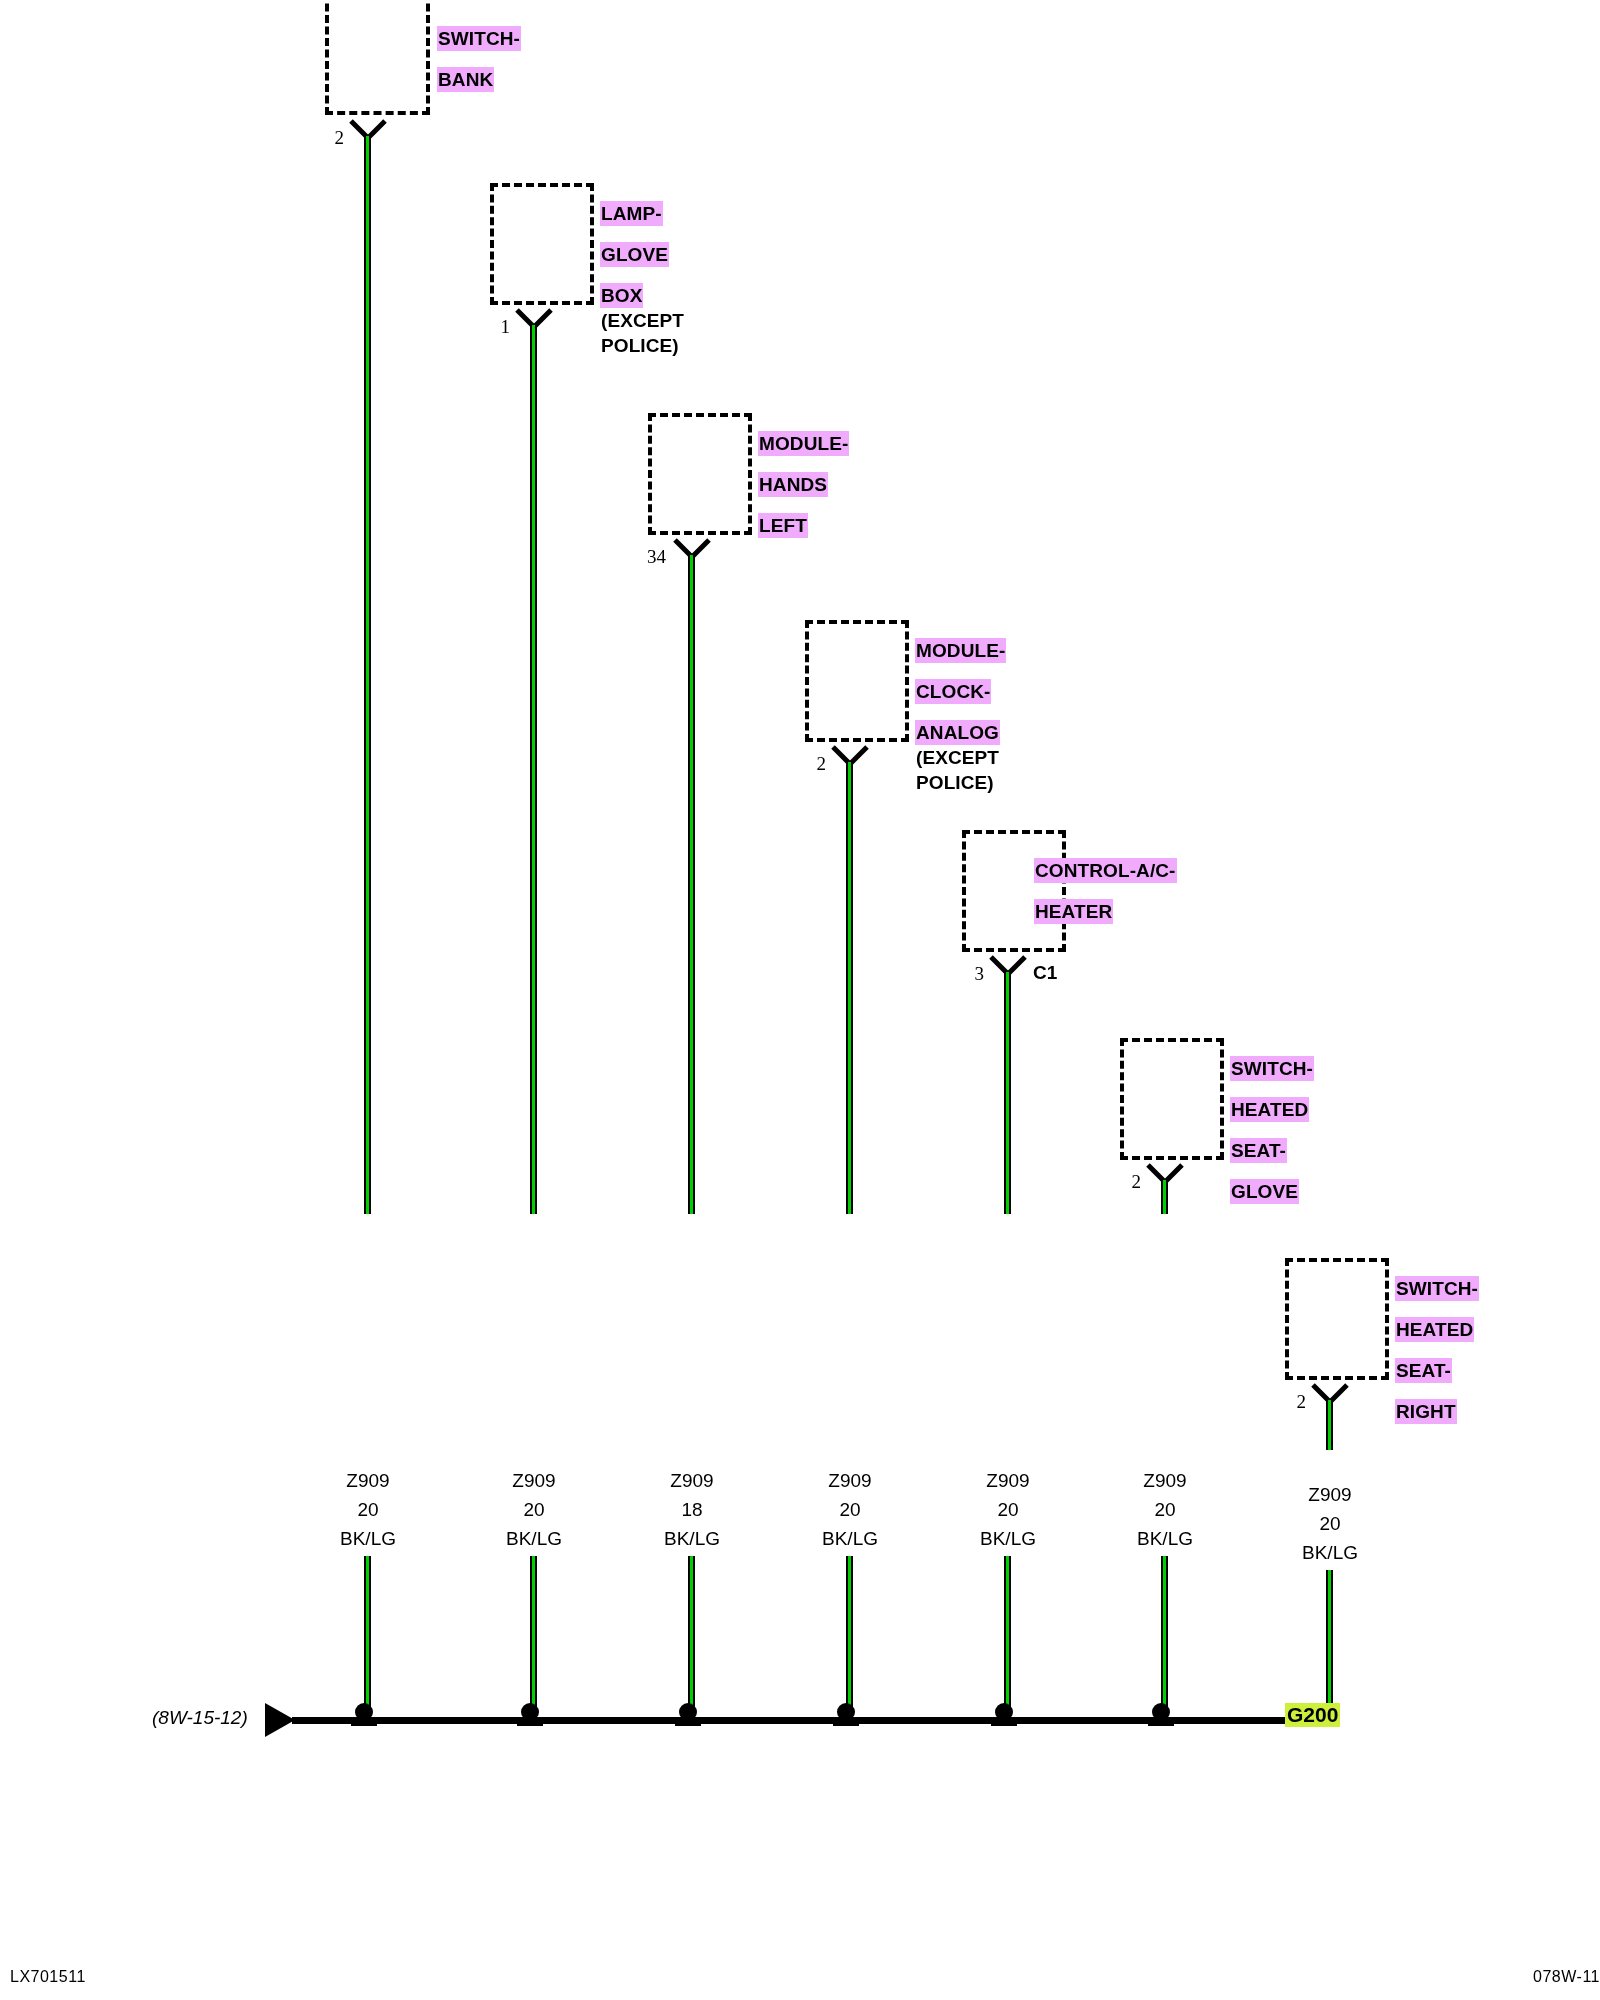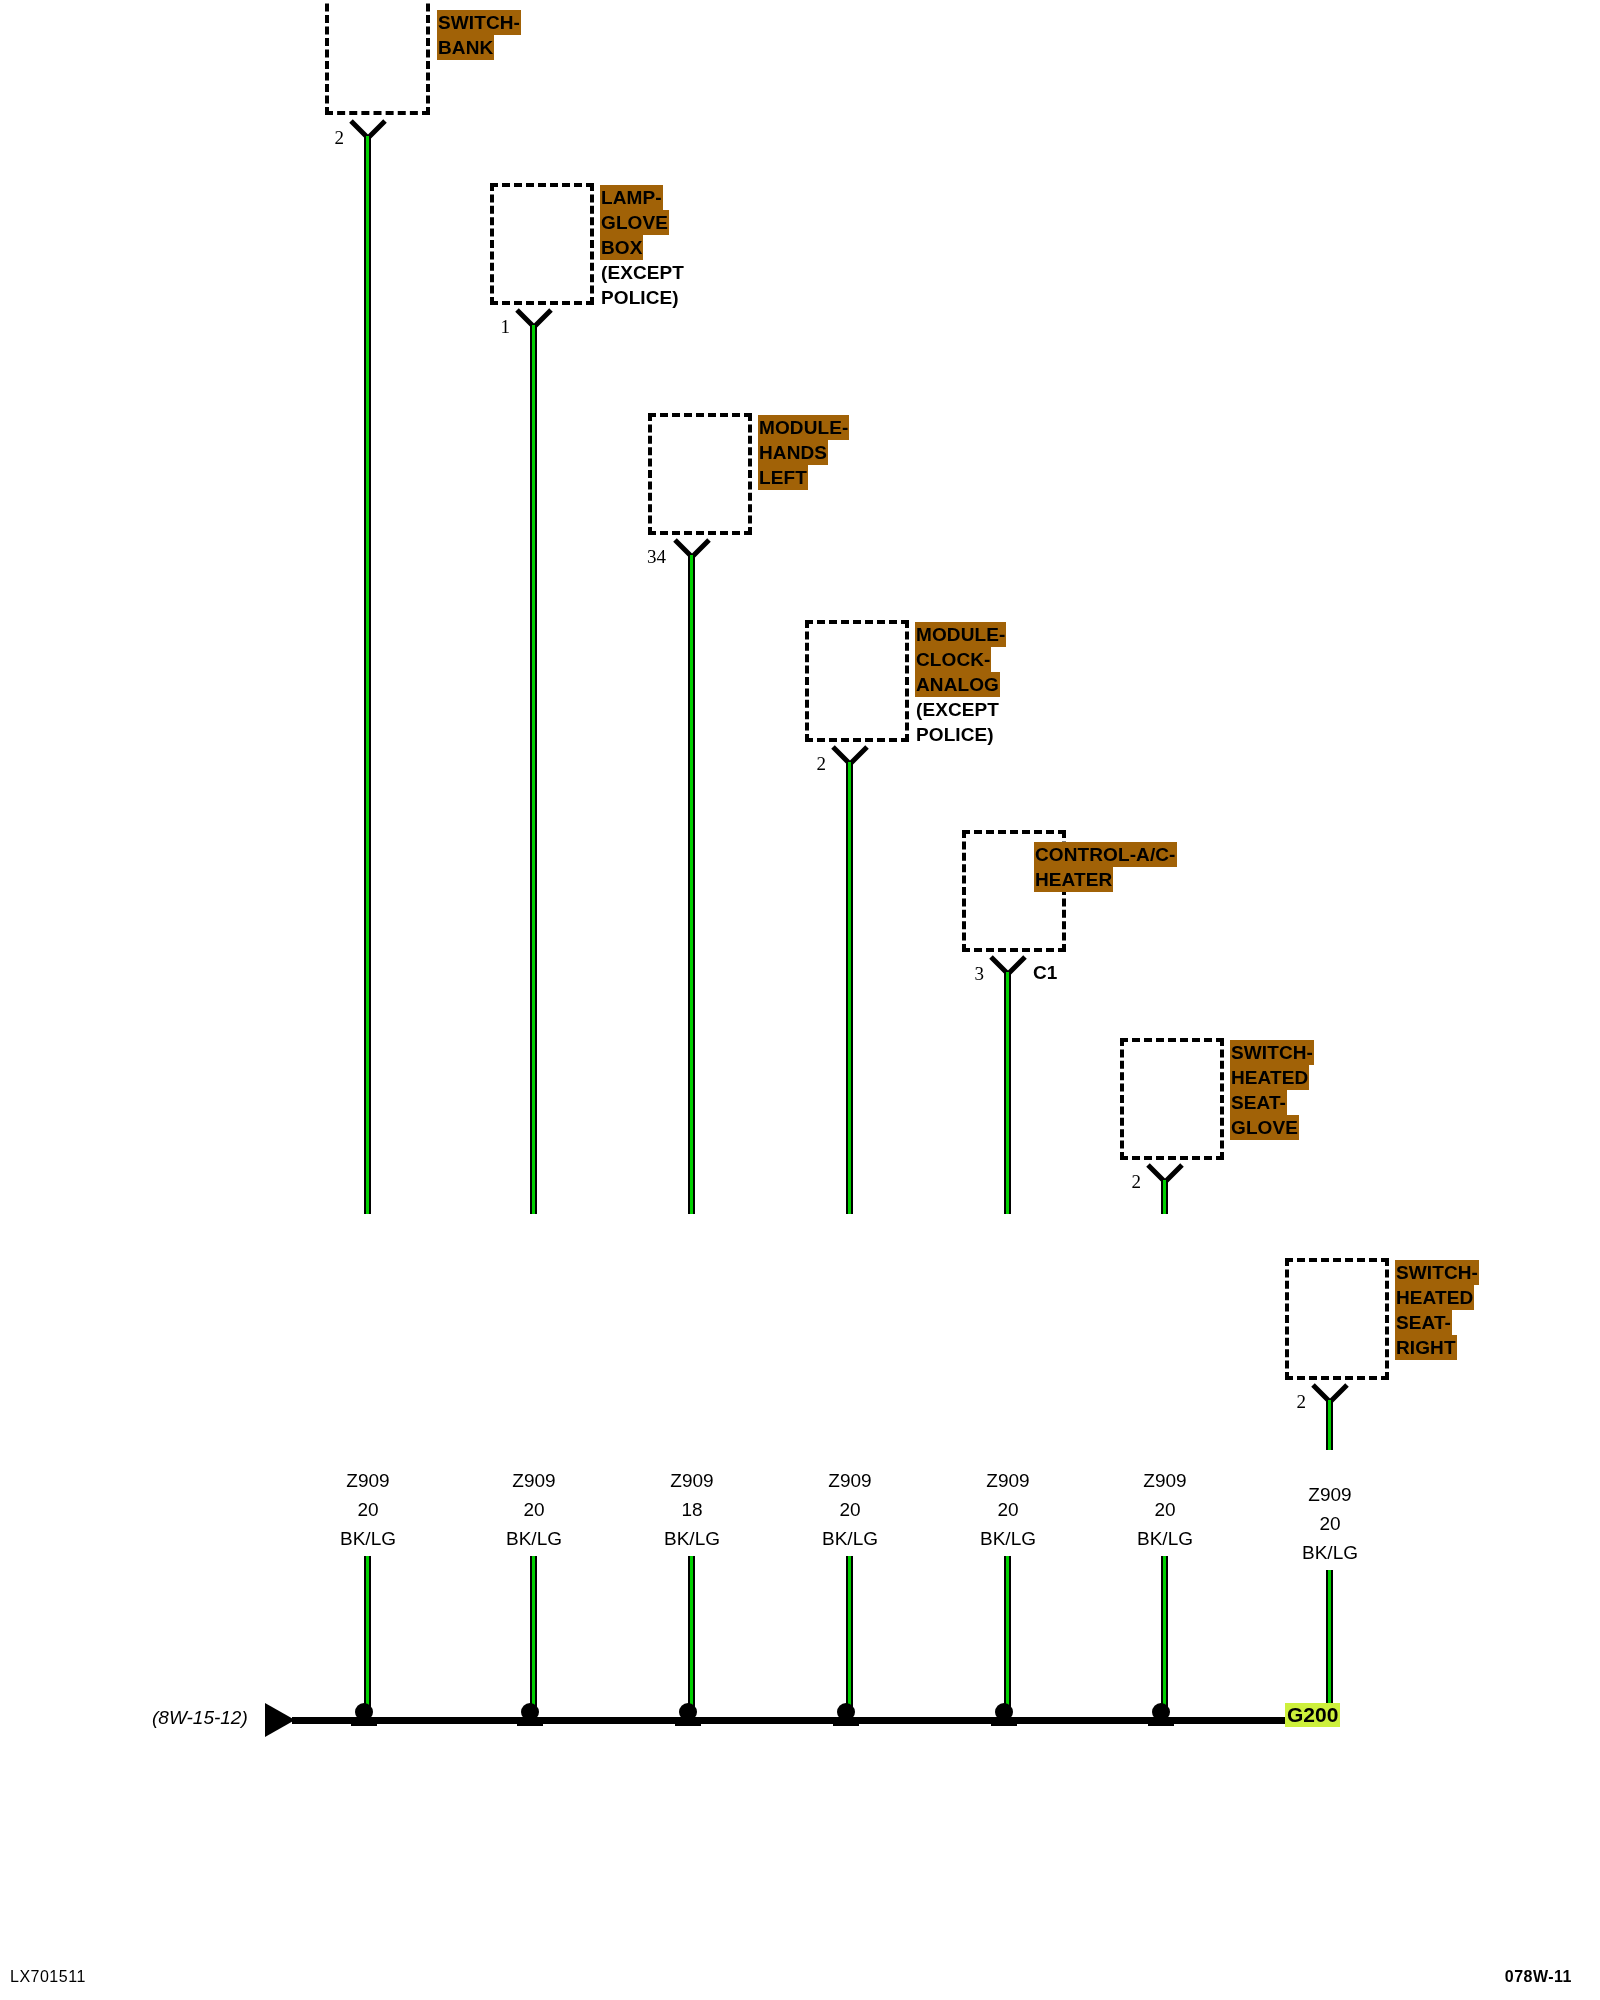--- a/index.html
+++ b/index.html
@@ -31,21 +31,22 @@
     position: absolute;
     font-family: "Liberation Sans", sans-serif;
     font-weight: bold;
     font-size: 19px;
     line-height: 25px;
     color: #000000;
     white-space: nowrap;
     letter-spacing: 0.1px;
   }
   .comp-label .hl {
-    background: #a16207;
+    background: #f0abfc;
+    margin-top: 16px;
   }
   .comp-label .plain {
     background: transparent;
   }
   .comp-label span {
     display: block;
     width: fit-content;
     padding: 0 1px;
   }
 
@@ -139,21 +140,21 @@
   .footer-left, .footer-right {
     position: absolute;
     bottom: 14px;
     font-family: "Liberation Sans", sans-serif;
     font-size: 16px;
     color: #000000;
     white-space: nowrap;
     letter-spacing: 0.5px;
   }
   .footer-left { left: 10px; }
-  .footer-right { right: 28px; font-weight: bold; text-align: center; }
+  .footer-right { right: 0; font-weight: normal; text-align: center; }
 </style>
 </head>
 <body>
 
 <div id="page">
 
   <div class="conn-box" style="left:325px; top:-8px; width:105px; height:123px;"></div>
   <div class="comp-label" style="left:437px; top:10px;">
     <span class="hl">SWITCH-</span>
     <span class="hl">BANK</span>

